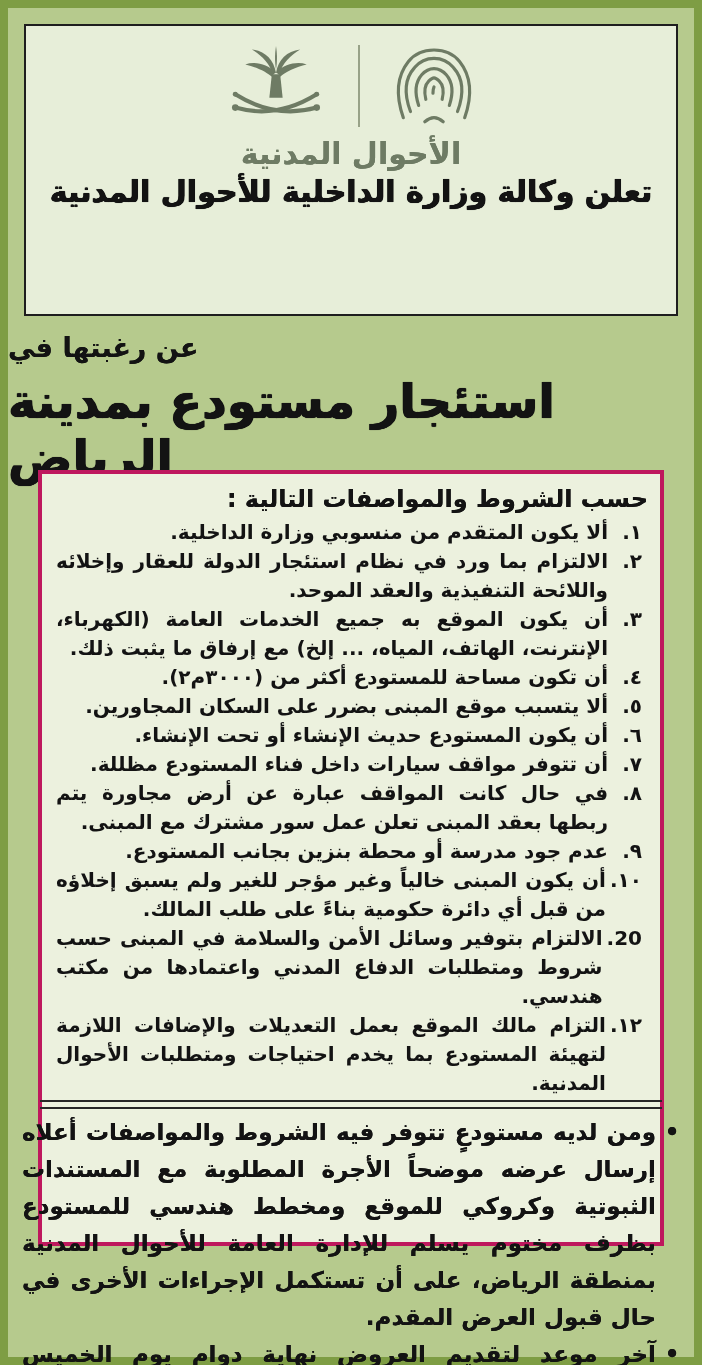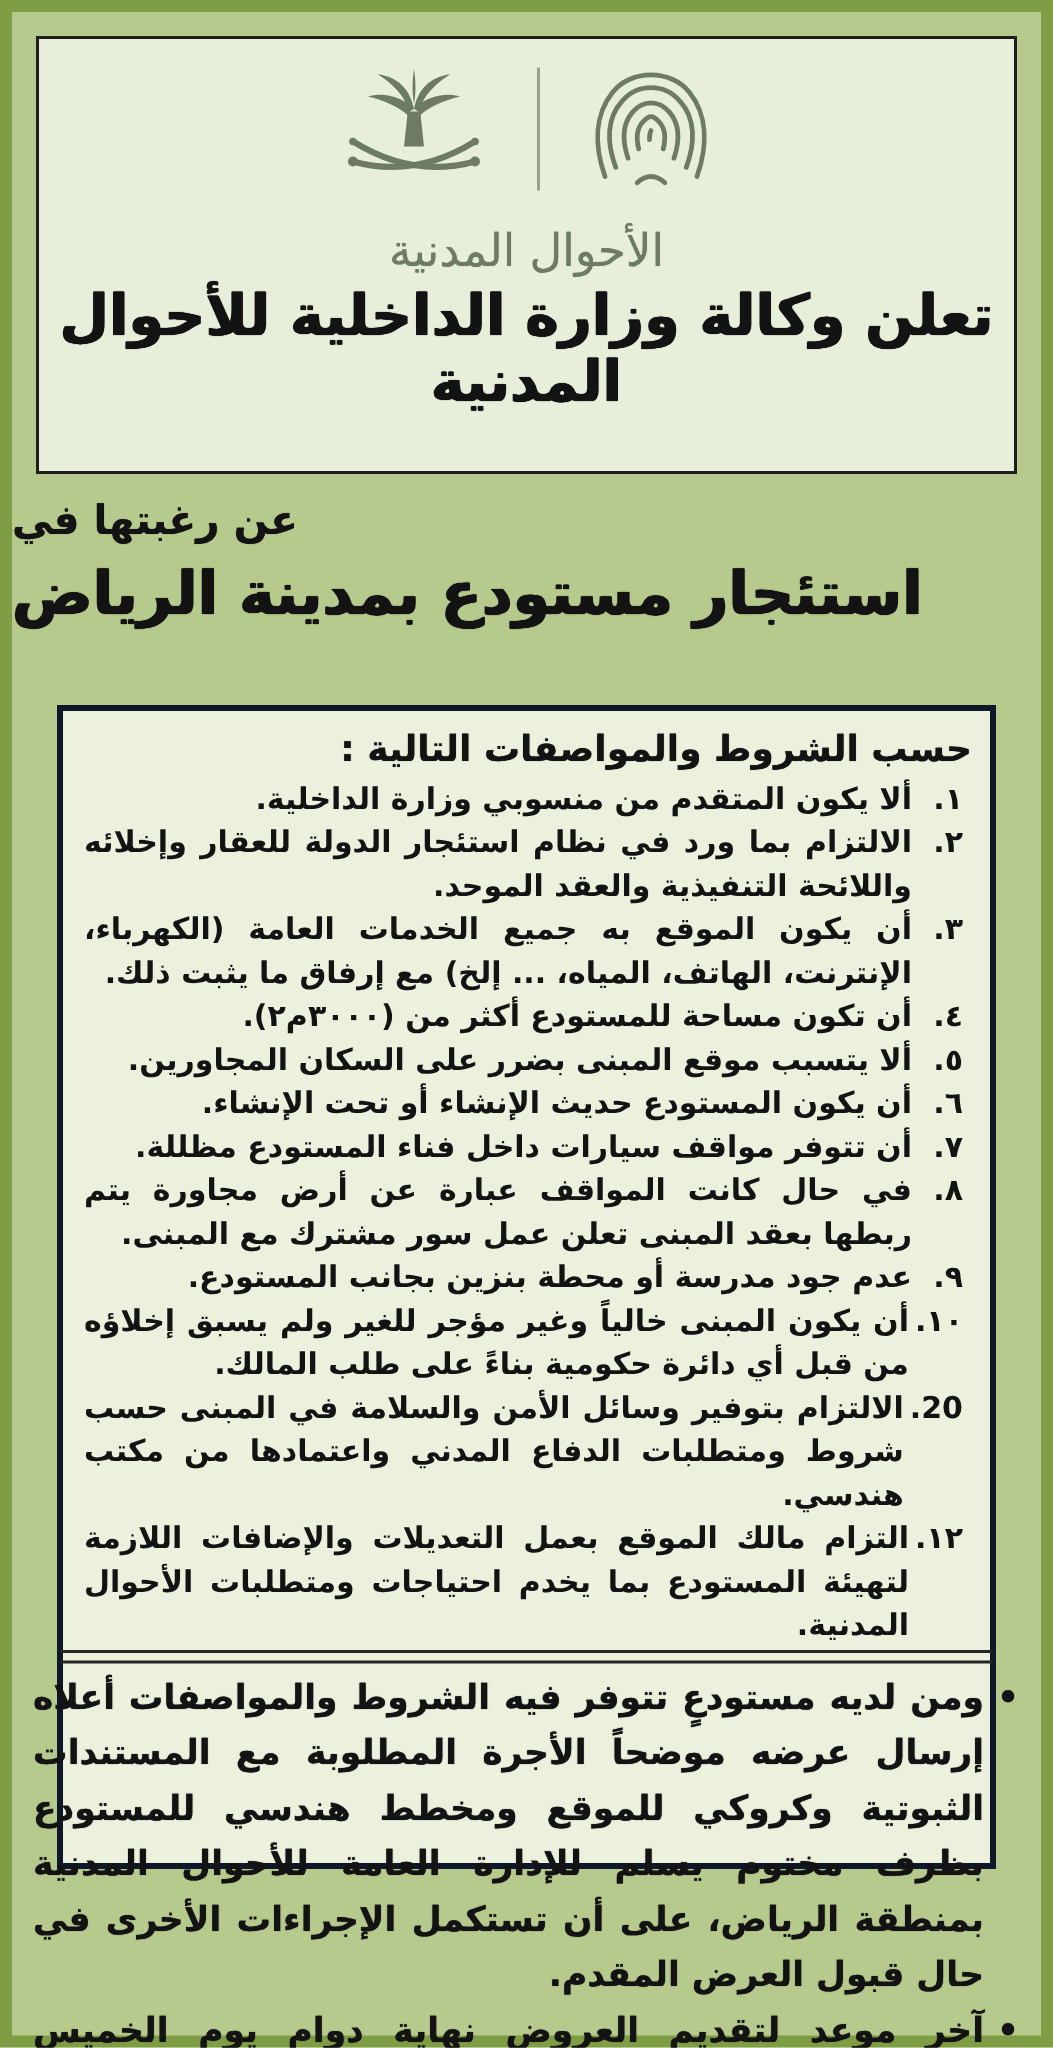--- a/index.html
+++ b/index.html
@@ -14,38 +14,38 @@
 
   
   .panel{
     position:absolute;left:16px;right:16px;top:16px;height:292px;
     background:#e7eed9;border:2px solid #1e1e1e;box-sizing:border-box;
     text-align:center;
   }
   .logos{margin-top:12px;display:flex;justify-content:center;align-items:center;gap:28px;height:96px;}
   .logo-divider{width:2px;height:82px;background:#98a288;}
   .logo-title{
-    margin-top:16px;font-size:30px;font-weight:normal;color:#6e7b64;
+    margin-top:2px;font-size:30px;font-weight:bold;color:#6e7b64;
     text-shadow:0 0 .5px #6e7b64;
   }
   .subtitle{margin-top:13px;font-size:29px;font-weight:bold;
     text-shadow:0 0 .5px currentColor;}
-  .title{margin-top:3px;font-size:38px;font-weight:bold;
+  .title{margin-top:3px;font-size:30px;font-weight:bold;
     text-shadow:0 0 .7px currentColor,.5px 0 currentColor,-.5px 0 currentColor;}
 
   
   .band{position:absolute;top:324px;left:0;right:0;text-align:left;}
   .band-line1{font-size:27px;font-weight:bold;text-shadow:0 0 .5px currentColor;}
-  .band-line2{margin-top:10px;font-size:40px;font-weight:bold;
+  .band-line2{margin-top:10px;font-size:48px;font-weight:bold;
     text-shadow:0 0 .8px currentColor,.6px 0 currentColor,-.6px 0 currentColor;}
 
   
   .box{
     position:absolute;top:462px;left:30px;right:30px;height:776px;
-    background:#ecf1de;border:4px solid #0f172a;box-sizing:border-box;
+    background:#ecf1de;border:4px solid #be185d;box-sizing:border-box;
     padding:8px 12px 0 12px;overflow:hidden;
   }
   .box-heading{font-size:24px;font-weight:bold;line-height:34px;
     text-shadow:0 0 .5px currentColor;}
   .cond-list{margin-top:2px;}
   .cond-item{display:flex;gap:4px;font-size:20px;font-weight:bold;line-height:29px;}
   .cond-num{flex:0 0 36px;text-align:right;padding-right:6px;box-sizing:border-box;}
   .cond-text{flex:1;text-align:justify;padding-left:2px;}
 
   

